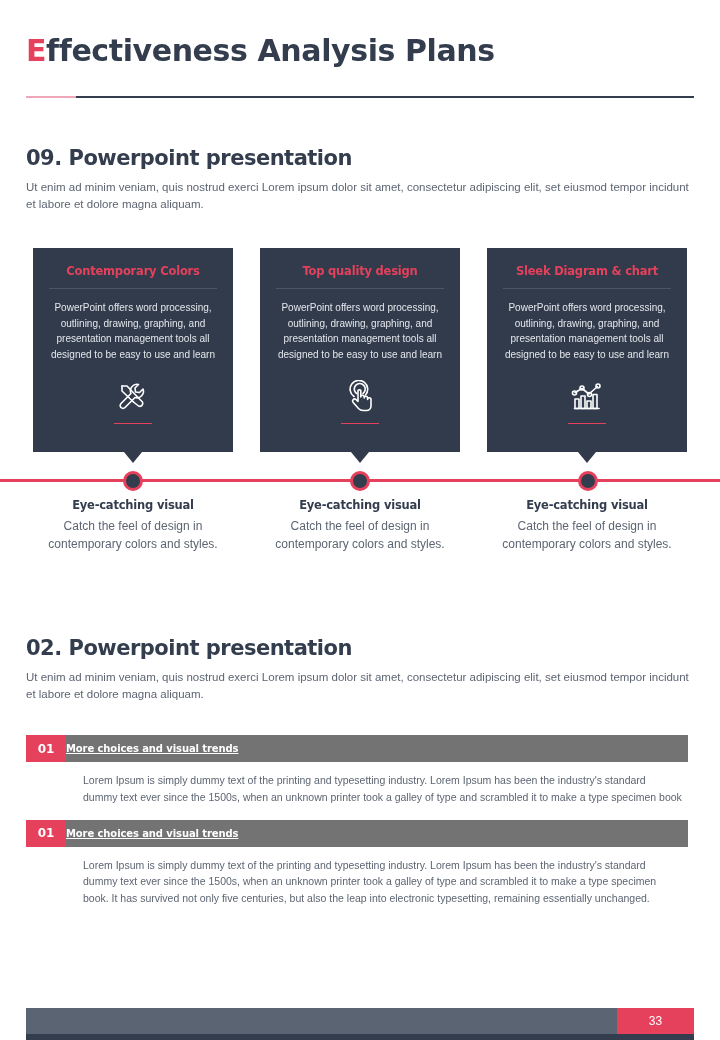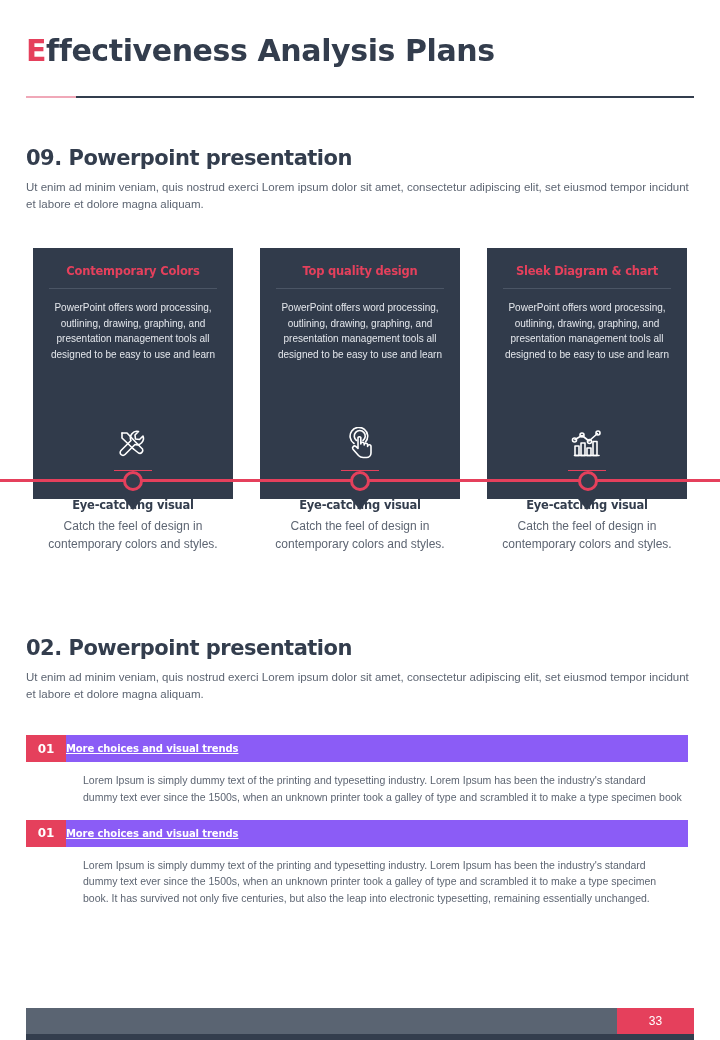--- a/index.html
+++ b/index.html
@@ -88,21 +88,21 @@
     width: 654px;
     display: flex;
     justify-content: space-between;
   }
   .card {
     position: relative;
     width: 200px;
     background: #313b4b;
     padding: 14px 12px 0 12px;
     box-sizing: border-box;
-    height: 251px;
+    height: 204px;
     display: flex;
     flex-direction: column;
     align-items: center;
     justify-content: space-between;
   }
   .card-title {
     font-family: "DejaVu Sans", sans-serif;
     font-size: 11.5px;
     font-weight: bold;
     color: #e5405c;
@@ -204,21 +204,21 @@
     position: absolute;
     left: 26px;
     top: 735px;
     width: 662px;
   }
   .list-row { margin-bottom: 6px; }
   .row-bar {
     display: flex;
     align-items: stretch;
     height: 27px;
-    background: #8b5cf6;
+    background: #737373;
   }
   .row-num {
     width: 40px;
     background: #e5405c;
     color: #ffffff;
     font-family: "DejaVu Sans", sans-serif;
     font-size: 12px;
     font-weight: bold;
     display: flex;
     align-items: center;

